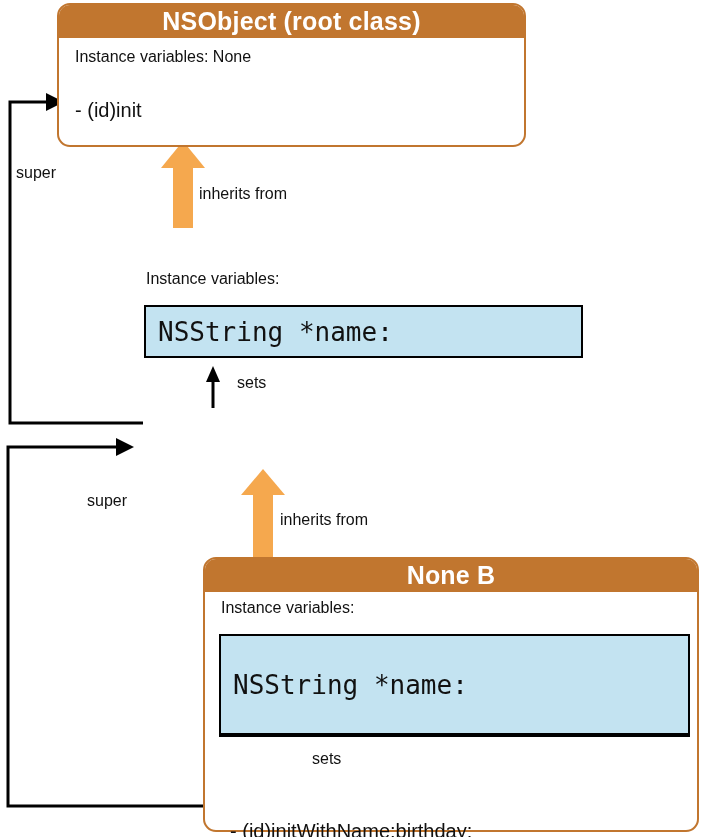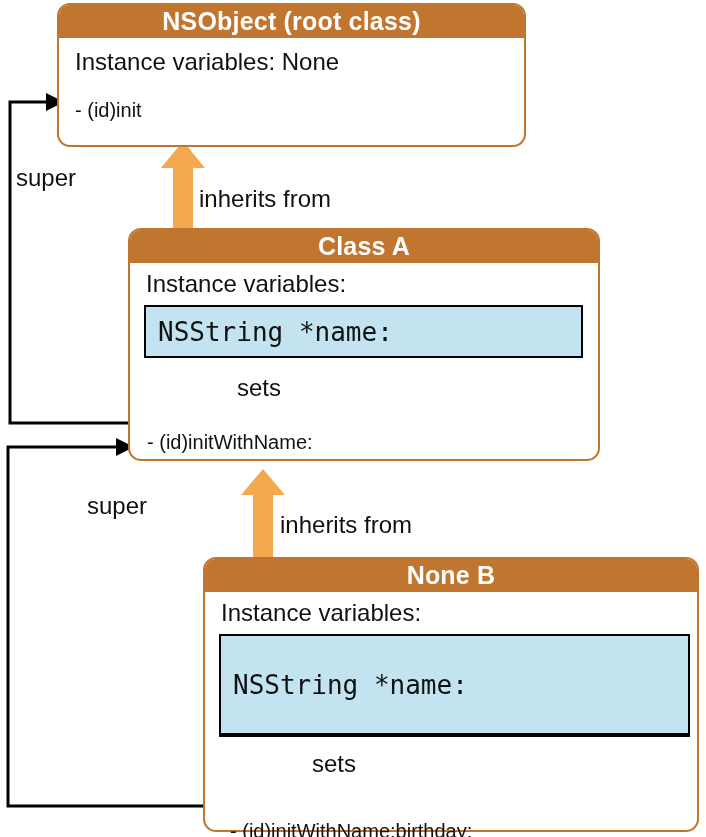--- a/index.html
+++ b/index.html
@@ -26,21 +26,21 @@
     background:var(--header-fill,#c1762f);
     color:#ffffff;
     font-weight:bold;
     font-size:25px;
     display:flex;align-items:center;justify-content:center;
     letter-spacing:.2px;
   }
 
   .label{
     position:absolute;
-    font-size:24px;
+    font-size:16px;
     line-height:1.15;
     white-space:nowrap;
   }
   .mono{
     font-family:Liberation Sans, sans-serif;
     font-size:20px;
     margin-top:16px;
   }
 
   .ivar-box{
@@ -102,29 +102,25 @@
 
   <div class="classbox" style="left:57px;top:3px;width:469px;height:144px;">
     <div class="classbox-header">NSObject (root class)</div>
   </div>
   <div class="label" style="left:75px;top:48px;">Instance variables: None</div>
   <div class="label mono" style="left:75px;top:83px;">- (id)init</div>
 
   <div class="label" style="left:16px;top:164px;">super</div>
   <div class="label" style="left:199px;top:185px;">inherits from</div>
 
-  <div class="classbox" style="left:128px;top:228px;width:472px;height:233px;">
-    <div class="classbox-header">Class A</div>
-  </div>
   <div class="label" style="left:146px;top:270px;">Instance variables:</div>
   <div class="ivar-box" style="left:144px;top:305px;width:439px;height:53px;">
     <span>NSString *name:</span>
   </div>
   <div class="label" style="left:237px;top:374px;">sets</div>
-  <div class="label mono" style="left:147px;top:415px;">- (id)initWithName:</div>
 
   <div class="label" style="left:87px;top:492px;">super</div>
   <div class="label" style="left:280px;top:511px;">inherits from</div>
 
   <div class="classbox" style="left:203px;top:557px;width:496px;height:275px;">
     <div class="classbox-header">None B</div>
   </div>
   <div class="label" style="left:221px;top:599px;">Instance variables:</div>
   <div class="ivar-table" style="left:219px;top:634px;width:471px;height:103px;">
     <div class="ivar-row blue">

